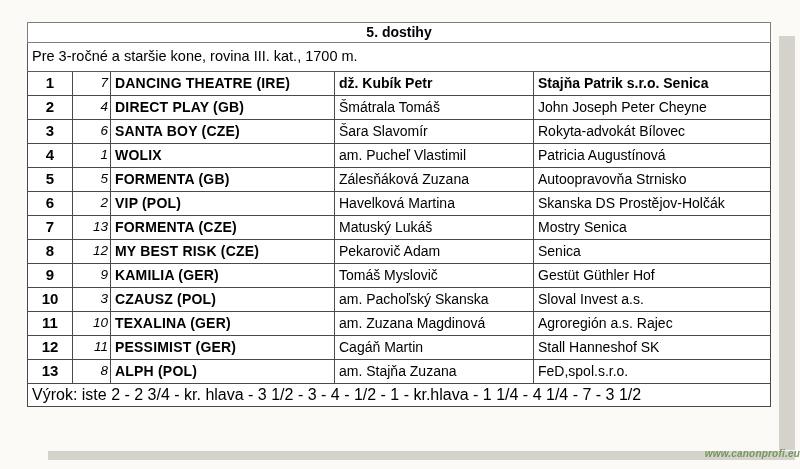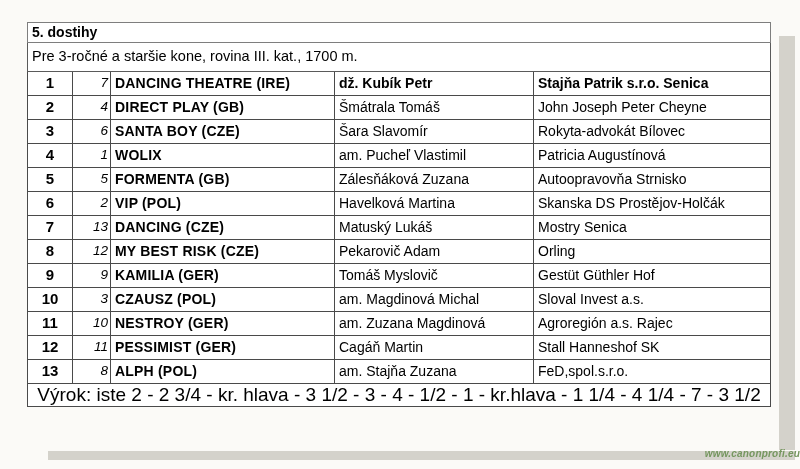--- a/index.html
+++ b/index.html
@@ -32,32 +32,32 @@
   td {
     border: 1px solid #4a4a4a;
     padding: 0 4px;
     font-size: 14px;
     line-height: 1.1;
     white-space: nowrap;
     overflow: hidden;
   }
   tr.title-row td, tr.name-row td {
     height: 20px;
-    text-align: left;
+    text-align: center;
     font-weight: bold;
     border-color: #7e7e7e;
     font-size: 14px;
   }
   tr.cond-row td { height: 29px; font-size: 14.5px; border-color: #5a5a5a; }
   tbody#rows-body td { height: 24px; }
   .c-place { text-align: center; font-weight: bold; font-size: 15px; }
   .c-num   { text-align: right; font-style: italic; font-size: 13.5px; padding-right: 2px; }
   .c-horse { font-weight: bold; letter-spacing: 0.2px; }
   tr.winner .c-jockey, tr.winner .c-owner { font-weight: bold; }
-  tr.verdict-row td { height: 23px; font-size: 19px; text-align: center; }
+  tr.verdict-row td { height: 23px; font-size: 16px; }
   .watermark {
     position: absolute; top: 448px; right: 0;
     font-size: 10px;
     font-style: italic;
     font-weight: bold;
     color: #769760;
     letter-spacing: 0.2px;
   }
 </style>
 </head>
@@ -121,49 +121,49 @@
       <tr>
     <td class="c-place">6</td>
     <td class="c-num">2</td>
     <td class="c-horse">VIP (POL)</td>
     <td class="c-jockey">Havelková Martina</td>
     <td class="c-owner">Skanska DS Prostějov-Holčák</td>
   </tr>
       <tr>
     <td class="c-place">7</td>
     <td class="c-num">13</td>
-    <td class="c-horse">DANCING (CZE)</td>
+    <td class="c-horse">FORMENTA (CZE)</td>
     <td class="c-jockey">Matuský Lukáš</td>
     <td class="c-owner">Mostry Senica</td>
   </tr>
       <tr>
     <td class="c-place">8</td>
     <td class="c-num">12</td>
     <td class="c-horse">MY BEST RISK (CZE)</td>
     <td class="c-jockey">Pekarovič Adam</td>
-    <td class="c-owner">Orling</td>
+    <td class="c-owner">Senica</td>
   </tr>
       <tr>
     <td class="c-place">9</td>
     <td class="c-num">9</td>
     <td class="c-horse">KAMILIA (GER)</td>
     <td class="c-jockey">Tomáš Myslovič</td>
     <td class="c-owner">Gestüt Güthler Hof</td>
   </tr>
       <tr>
     <td class="c-place">10</td>
     <td class="c-num">3</td>
     <td class="c-horse">CZAUSZ (POL)</td>
-    <td class="c-jockey">am. Magdinová Michal</td>
+    <td class="c-jockey">am. Pachoľský Skanska</td>
     <td class="c-owner">Sloval Invest a.s.</td>
   </tr>
       <tr>
     <td class="c-place">11</td>
     <td class="c-num">10</td>
-    <td class="c-horse">NESTROY (GER)</td>
+    <td class="c-horse">TEXALINA (GER)</td>
     <td class="c-jockey">am. Zuzana Magdinová</td>
     <td class="c-owner">Agroregión a.s. Rajec</td>
   </tr>
       <tr>
     <td class="c-place">12</td>
     <td class="c-num">11</td>
     <td class="c-horse">PESSIMIST (GER)</td>
     <td class="c-jockey">Cagáň Martin</td>
     <td class="c-owner">Stall Hanneshof SK</td>
   </tr>

